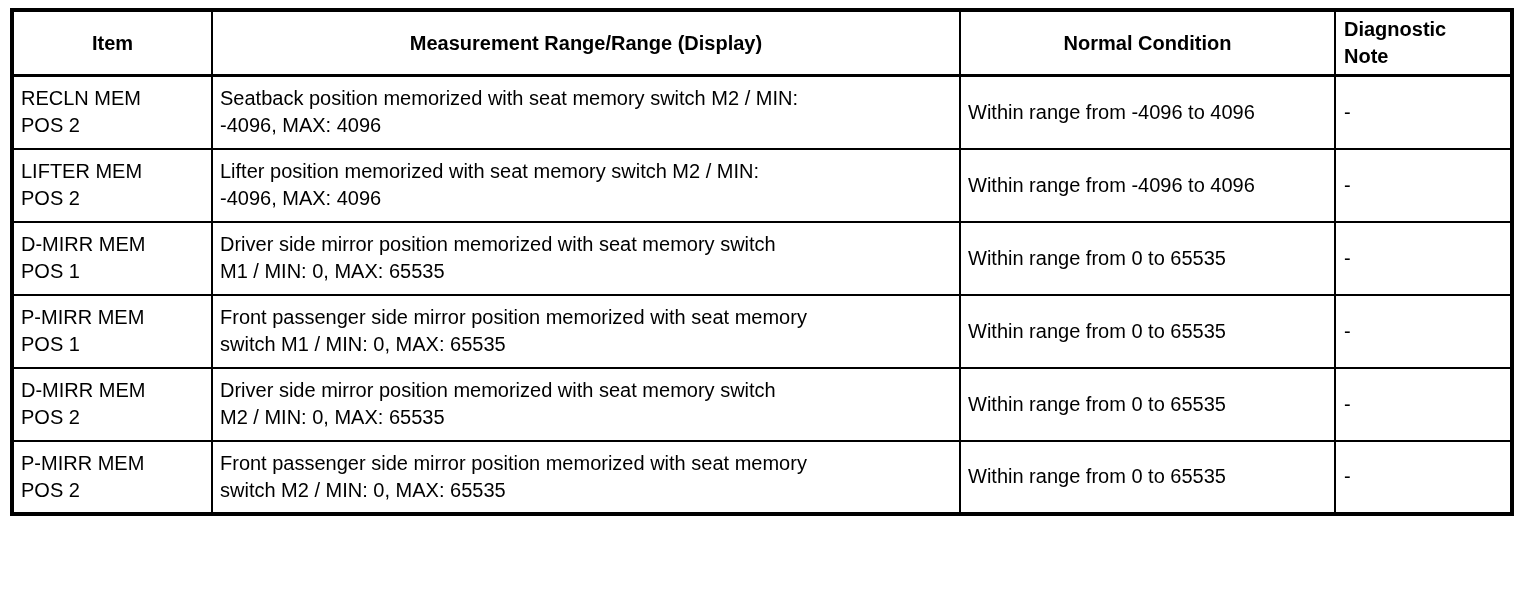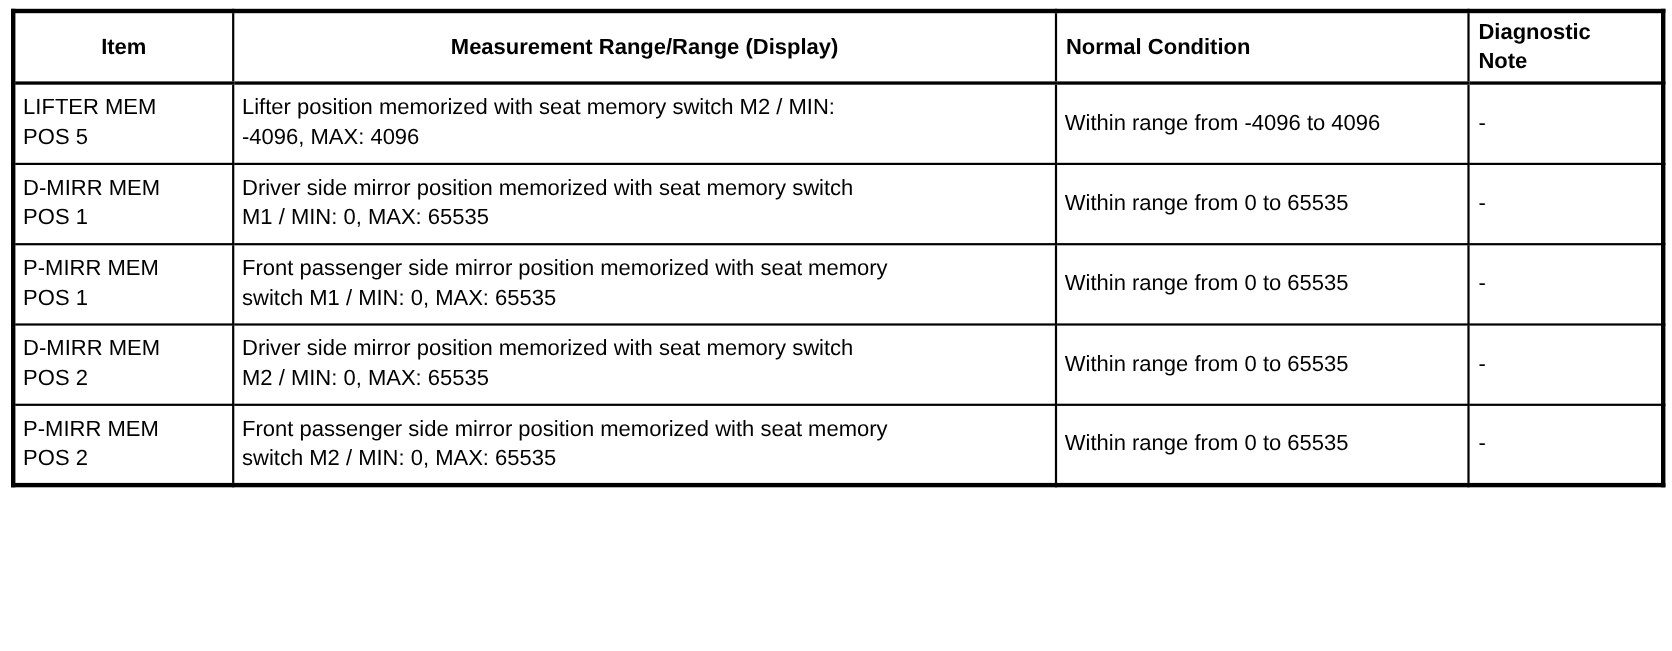--- a/index.html
+++ b/index.html
@@ -34,21 +34,21 @@
     overflow: hidden;
   }
   thead th {
     font-weight: bold;
     height: 64px;
     border-bottom: 3px solid #000000;
     padding: 4px 8px;
   }
   th.th-item { text-align: center; }
   th.th-meas { text-align: center; }
-  th.th-norm { text-align: left; }
+  th.th-norm { text-align: center; }
   th.th-note { text-align: left; }
   tbody td {
     height: 73px;
     padding: 4px 8px 4px 7px;
     text-align: left;
     font-weight: normal;
   }
   td.td-note { padding-left: 8px; }
 </style>
 </head>
@@ -66,22 +66,30 @@
       <tr>
         <th class="th-item">Item</th>
         <th class="th-meas">Measurement Range/Range (Display)</th>
         <th class="th-norm">Normal Condition</th>
         <th class="th-note">Diagnostic
 Note</th>
       </tr>
     </thead>
     <tbody>
       <tr>
+        <td class="td-item">RECLN MEM
+POS 2</td>
+        <td class="td-meas">Seatback position memorized with seat memory switch M2 / MIN:
+-4096, MAX: 4096</td>
+        <td class="td-norm">Within range from -4096 to 4096</td>
+        <td class="td-note">-</td>
+      </tr>
+      <tr>
         <td class="td-item">LIFTER MEM
-POS 5</td>
+POS 2</td>
         <td class="td-meas">Lifter position memorized with seat memory switch M2 / MIN:
 -4096, MAX: 4096</td>
         <td class="td-norm">Within range from -4096 to 4096</td>
         <td class="td-note">-</td>
       </tr>
       <tr>
         <td class="td-item">D-MIRR MEM
 POS 1</td>
         <td class="td-meas">Driver side mirror position memorized with seat memory switch
 M1 / MIN: 0, MAX: 65535</td>

